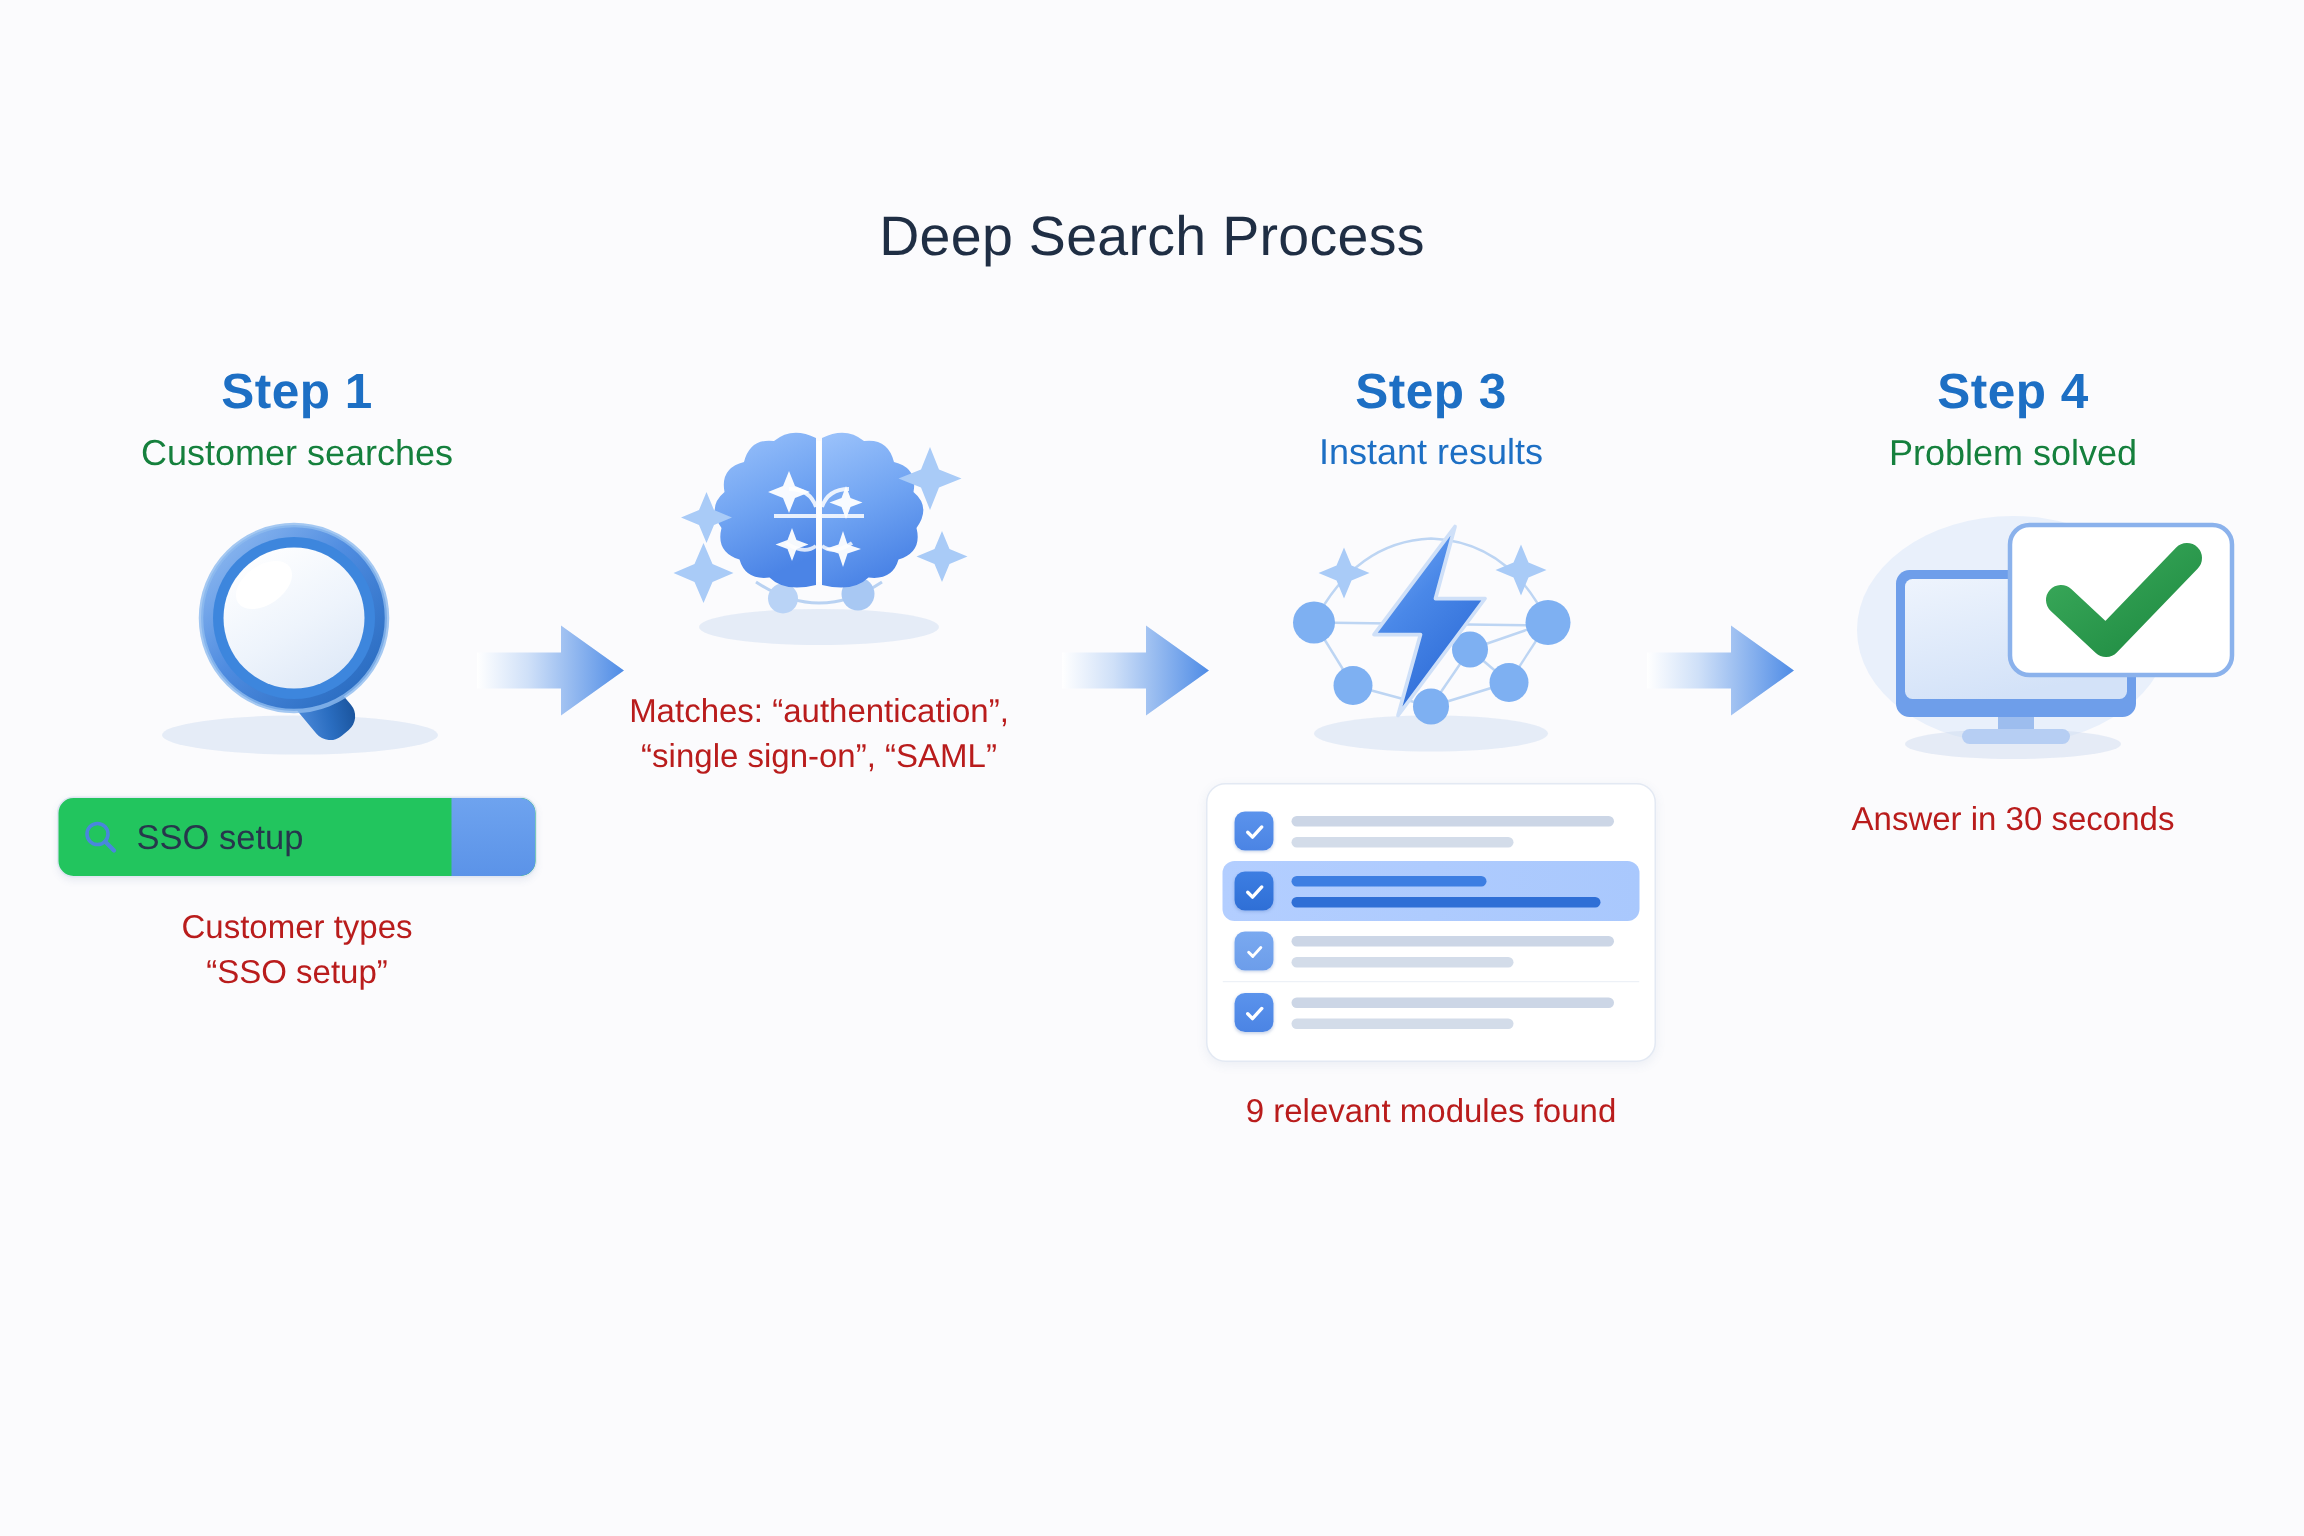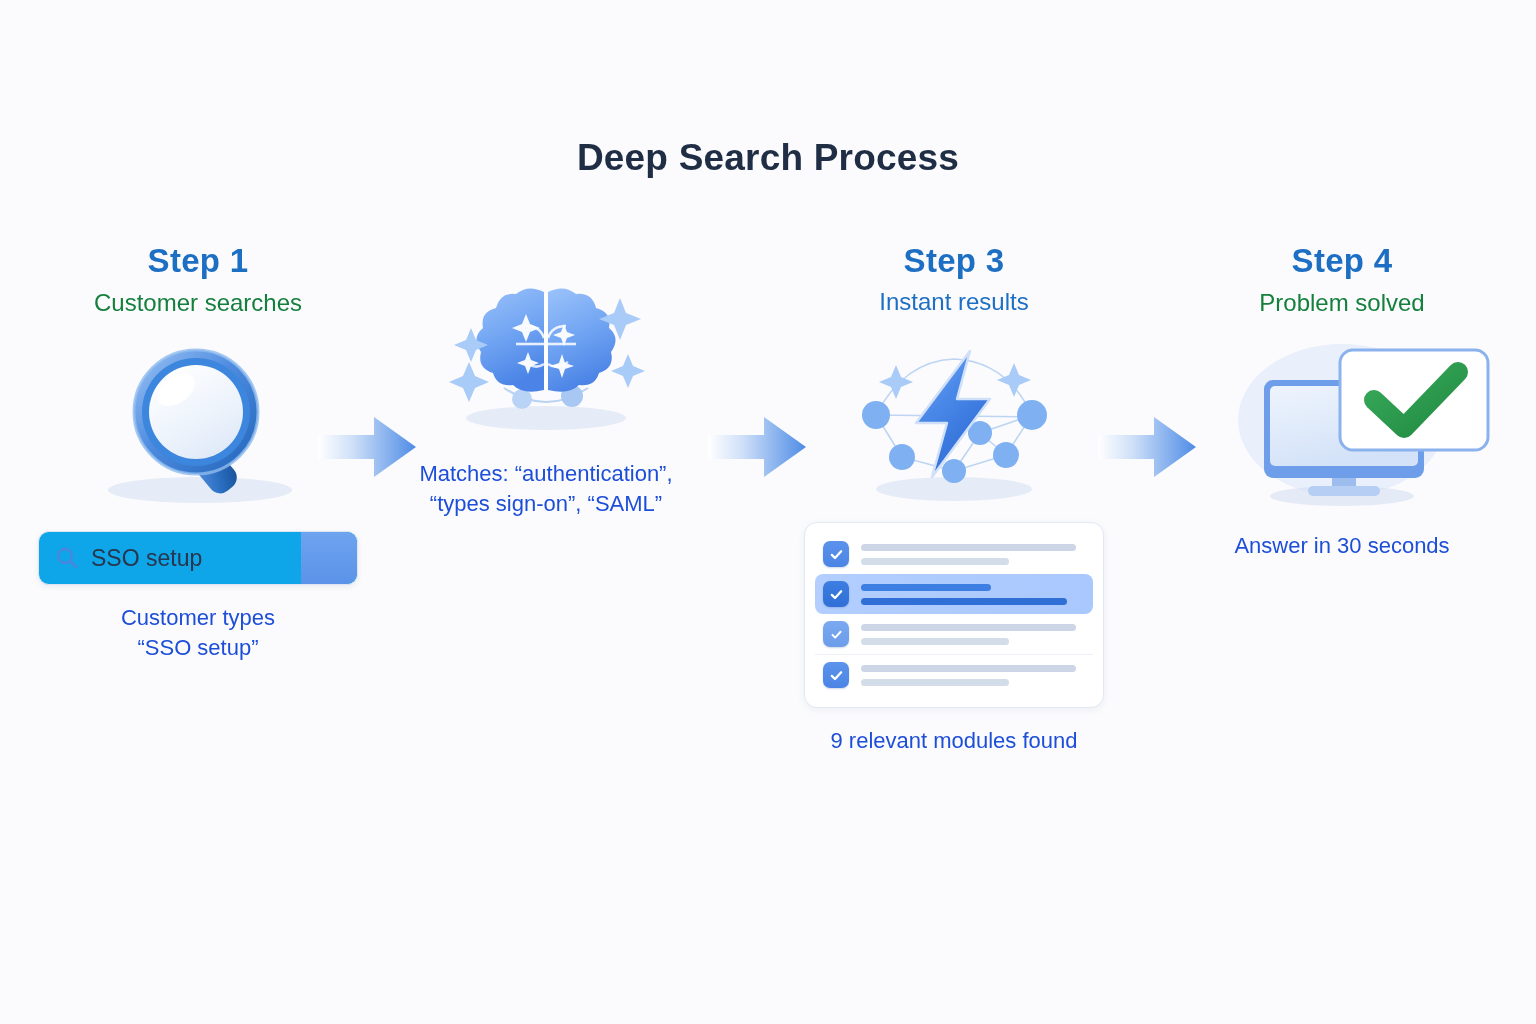--- a/index.html
+++ b/index.html
@@ -17,21 +17,21 @@
   }
 
   
   .page-title {
     position: absolute;
     top: 137px;
     left: 0;
     width: 1536px;
     text-align: center;
     font-size: 37px;
-    font-weight: bold;
+    font-weight: normal;
     color: #1f2e44;
     letter-spacing: 0.2px;
   }
 
   
   .steps {
     position: absolute;
     top: 244px;
     left: 0;
     width: 1232px;
@@ -68,31 +68,31 @@
   .illus {
     position: relative;
     height: 175px;
     margin-top: 22px;
   }
 
   
   .caption {
     margin-top: 18px;
     font-size: 22px;
-    color: #1d4ed8;
+    color: #b91c1c;
     line-height: 1.35;
   }
 
   
   .searchbar {
     position: relative;
     width: 318px;
     height: 52px;
     margin: 18px auto 0 auto;
-    background: #0ea5e9;
+    background: #22c55e;
     border: 1.5px solid #dfe6f2;
     border-radius: 11px;
     box-shadow: 0 2px 5px rgba(80,110,160,0.10);
     display: flex;
     align-items: center;
     overflow: hidden;
     text-align: left;
   }
   .searchbar .mag {
     margin-left: 16px;
@@ -271,21 +271,21 @@
           <path d="M244 32 l6 15 l15 6 l-15 6 l-6 15 l-6 -15 l-15 -6 l15 -6 Z"></path>
           <path d="M95 62 l5 12 l12 5 l-12 5 l-5 12 l-5 -12 l-12 -5 l12 -5 Z"></path>
           <path d="M93 96 l6 14 l14 6 l-14 6 l-6 14 l-6 -14 l-14 -6 l14 -6 Z"></path>
           <path d="M252 88 l5 12 l12 5 l-12 5 l-5 12 l-5 -12 l-12 -5 l12 -5 Z"></path>
         </g>
       </svg>
     </div>
 
     <div class="caption">
       <div>Matches: “authentication”,</div>
-      <div>“types sign-on”, “SAML”</div>
+      <div>“single sign-on”, “SAML”</div>
     </div>
   </div>
 
   <div class="step step-3">
     <div class="step-heading">Step 3</div>
     <div class="step-sub accent">Instant results</div>
 
     <div class="illus">
       <svg width="340" height="175" viewBox="0 0 340 175">
         <defs>

